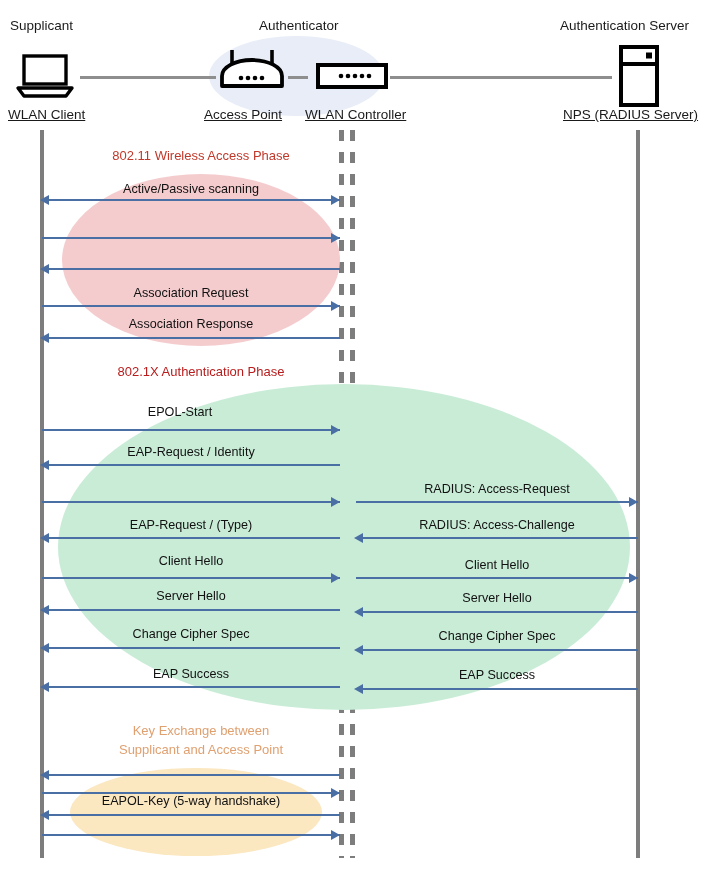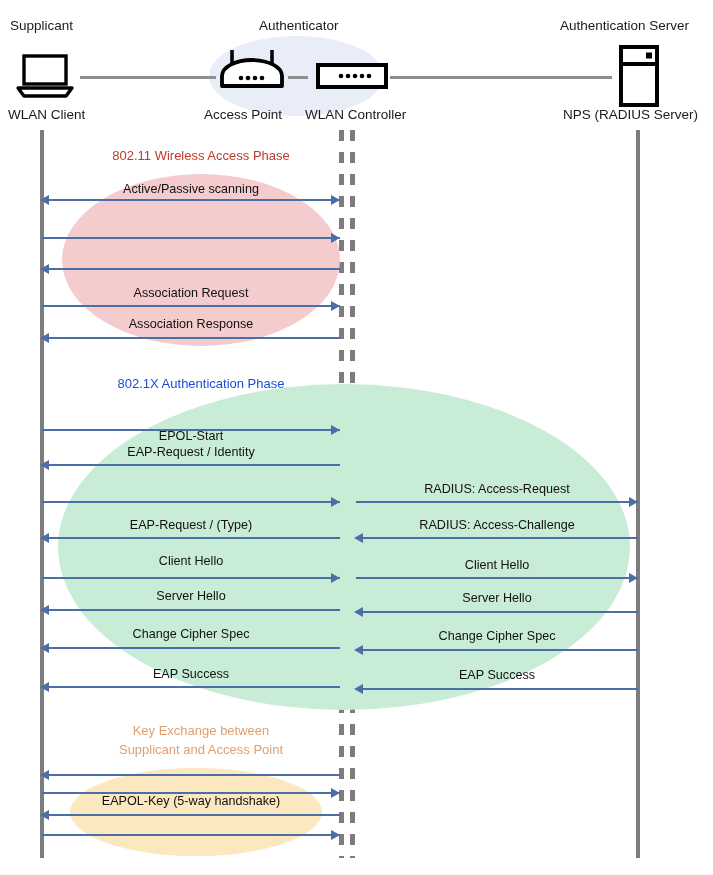--- a/index.html
+++ b/index.html
@@ -1,21 +1,21 @@
 <!DOCTYPE html>
 <html><head>
 <meta charset="utf-8">
 <style>
   html,body{margin:0;padding:0;background:#ffffff;}
   body{font-family:"Liberation Sans",sans-serif;-webkit-font-smoothing:antialiased;}
   #stage{position:relative;width:713px;height:875px;background:#ffffff;overflow:hidden;}
 
   
   .role-title{position:absolute;font-size:13.5px;color:#1a1a1a;white-space:nowrap;}
-  .role-sub{position:absolute;font-size:13.5px;color:#1a1a1a;white-space:nowrap;}
+  .role-sub{position:absolute;font-size:13.5px;color:#1a1a1a;white-space:nowrap;text-decoration:underline;}
 
   .auth-blob{position:absolute;background:#e8edf7;border-radius:50%;}
 
   .wire{position:absolute;height:3px;background:#8e8e8e;}
 
   
   .lifeline{position:absolute;width:4px;background:#7d7d7d;}
   .dashline{position:absolute;width:5px;
     background:repeating-linear-gradient(to bottom,#7d7d7d 0px,#7d7d7d 11px,transparent 11px,transparent 22px);}
 
@@ -99,21 +99,21 @@
   <div class="lifeline" style="left:636px;top:130px;height:728px;"></div>
 
   <div class="phase-ellipse" style="left:62px;top:174px;width:278px;height:172px;background:#f4ccce;"></div>
 
   <div class="phase-ellipse" style="left:58px;top:384px;width:572px;height:326px;background:#c9ecd7;"></div>
 
   <div class="phase-ellipse" style="left:70px;top:768px;width:252px;height:88px;background:#fbe7c0;"></div>
 
   <div class="phase-label" style="left:62px;top:146px;width:278px;color:#c0392b;">802.11 Wireless Access Phase</div>
 
-  <div class="phase-label" style="left:62px;top:374px;width:278px;color:#1d4ed8;">802.1X Authentication Phase</div>
+  <div class="phase-label" style="left:62px;top:362px;width:278px;color:#b91c1c;">802.1X Authentication Phase</div>
 
   <div class="phase-label" style="left:62px;top:721px;width:278px;color:#e0a070;">
     <span>Key Exchange between</span><br>
     <span>Supplicant and Access Point</span>
   </div>
 
   <div class="msg-label" style="left:42px;top:182px;width:298px;">Active/Passive scanning</div>
   <div class="msg-line" style="left:42px;top:199px;width:298px;"></div>
   <div class="arrow-head arrow-l" style="left:40px;top:194.5px;"></div>
   <div class="arrow-head arrow-r" style="left:331px;top:194.5px;"></div>
@@ -125,21 +125,21 @@
   <div class="arrow-head arrow-l" style="left:40px;top:263.5px;"></div>
 
   <div class="msg-label" style="left:42px;top:286px;width:298px;">Association Request</div>
   <div class="msg-line" style="left:42px;top:305px;width:298px;"></div>
   <div class="arrow-head arrow-r" style="left:331px;top:300.5px;"></div>
 
   <div class="msg-label" style="left:42px;top:317px;width:298px;">Association Response</div>
   <div class="msg-line" style="left:42px;top:337px;width:298px;"></div>
   <div class="arrow-head arrow-l" style="left:40px;top:332.5px;"></div>
 
-  <div class="msg-label" style="left:42px;top:405px;width:298px;margin-top:24px;">EPOL-Start</div>
+  <div class="msg-label" style="left:31px;top:405px;width:298px;">EPOL-Start</div>
   <div class="msg-line" style="left:42px;top:429px;width:298px;"></div>
   <div class="arrow-head arrow-r" style="left:331px;top:424.5px;"></div>
 
   <div class="msg-label" style="left:42px;top:445px;width:298px;">EAP-Request / Identity</div>
   <div class="msg-line" style="left:42px;top:464px;width:298px;"></div>
   <div class="arrow-head arrow-l" style="left:40px;top:459.5px;"></div>
 
   <div class="msg-line" style="left:42px;top:501px;width:298px;"></div>
   <div class="arrow-head arrow-r" style="left:331px;top:496.5px;"></div>
 

